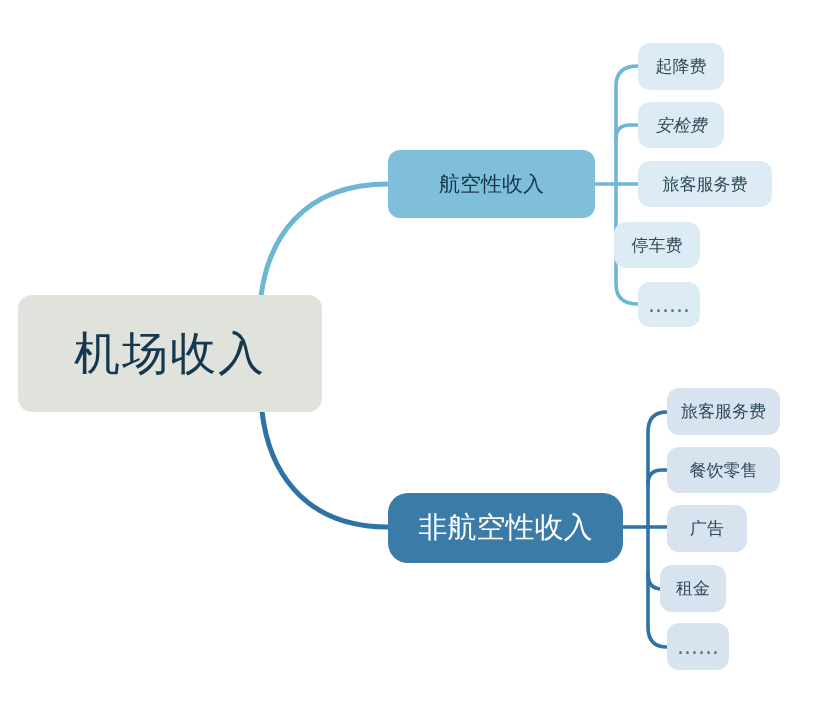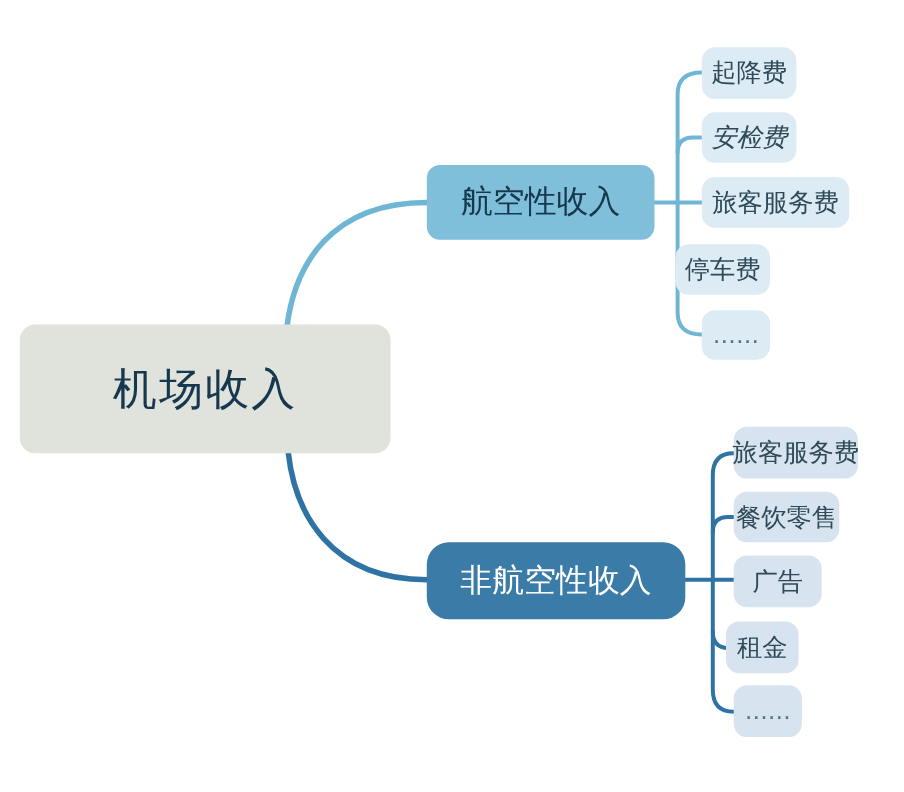--- a/index.html
+++ b/index.html
@@ -34,46 +34,46 @@
   .node {
     position: absolute;
     display: flex;
     align-items: center;
     justify-content: center;
     box-sizing: border-box;
     white-space: nowrap;
   }
   .node.root {
     left: 18px; top: 295px;
-    width: 337px; height: 117px;
+    width: 304px; height: 117px;
     background: var(--root-fill, #e0e2dc);
     border-radius: 14px;
-    font-size: 40px;
+    font-size: 46px;
     color: var(--root-text, #16384e);
     letter-spacing: 2px;
   }
   .node.branch-top {
     left: 388px; top: 150px;
     width: 207px; height: 68px;
     background: var(--aviation-fill, #7fbfd9);
     border-radius: 12px;
-    font-size: 29px;
+    font-size: 21px;
     color: var(--aviation-text, #16384e);
   }
   .node.branch-bottom {
     left: 388px; top: 493px;
     width: 235px; height: 70px;
     background: var(--nonaviation-fill, #3a7ba7);
     border-radius: 20px;
     font-size: 29px;
     color: var(--nonaviation-text, #ffffff);
   }
   .node.leaf {
     border-radius: 12px;
-    font-size: 23px;
+    font-size: 17px;
     color: var(--leaf-text, #2e4a59);
   }
   .node.leaf.top-group { background: var(--aviation-leaf-fill, #ddecf4); }
   .node.leaf.bottom-group { background: var(--nonaviation-leaf-fill, #d7e3ee); }
   .node.leaf.ellipsis { color: #56727f; font-size: 21px; }
 </style>
 </head>
 <body>
 
 <div class="canvas">
@@ -100,18 +100,18 @@
   <div class="node branch-top">航空性收入</div>
   <div class="node branch-bottom">非航空性收入</div>
 
   <div class="node leaf top-group" style="left:638px; top:43px;  width:86px;  height:47px;">起降费</div>
   <div class="node leaf top-group" style="left:638px; top:102px; width:86px;  height:46px;font-style:italic;">安检费</div>
   <div class="node leaf top-group" style="left:638px; top:161px; width:134px; height:46px;">旅客服务费</div>
   <div class="node leaf top-group" style="left:614px; top:222px; width:86px;  height:46px;">停车费</div>
   <div class="node leaf top-group ellipsis" style="left:638px; top:282px; width:62px; height:45px;">……</div>
 
   <div class="node leaf bottom-group" style="left:667px; top:388px; width:113px; height:47px;">旅客服务费</div>
-  <div class="node leaf bottom-group" style="left:667px; top:447px; width:96px; height:46px;">餐饮零售</div>
+  <div class="node leaf bottom-group" style="left:667px; top:447px; width:113px; height:46px;">餐饮零售</div>
   <div class="node leaf bottom-group" style="left:667px; top:505px; width:80px;  height:47px;">广告</div>
   <div class="node leaf bottom-group" style="left:660px; top:565px; width:66px;  height:47px;">租金</div>
   <div class="node leaf bottom-group ellipsis" style="left:667px; top:623px; width:62px; height:47px;">……</div>
 
 </div>
 
 </body></html>

